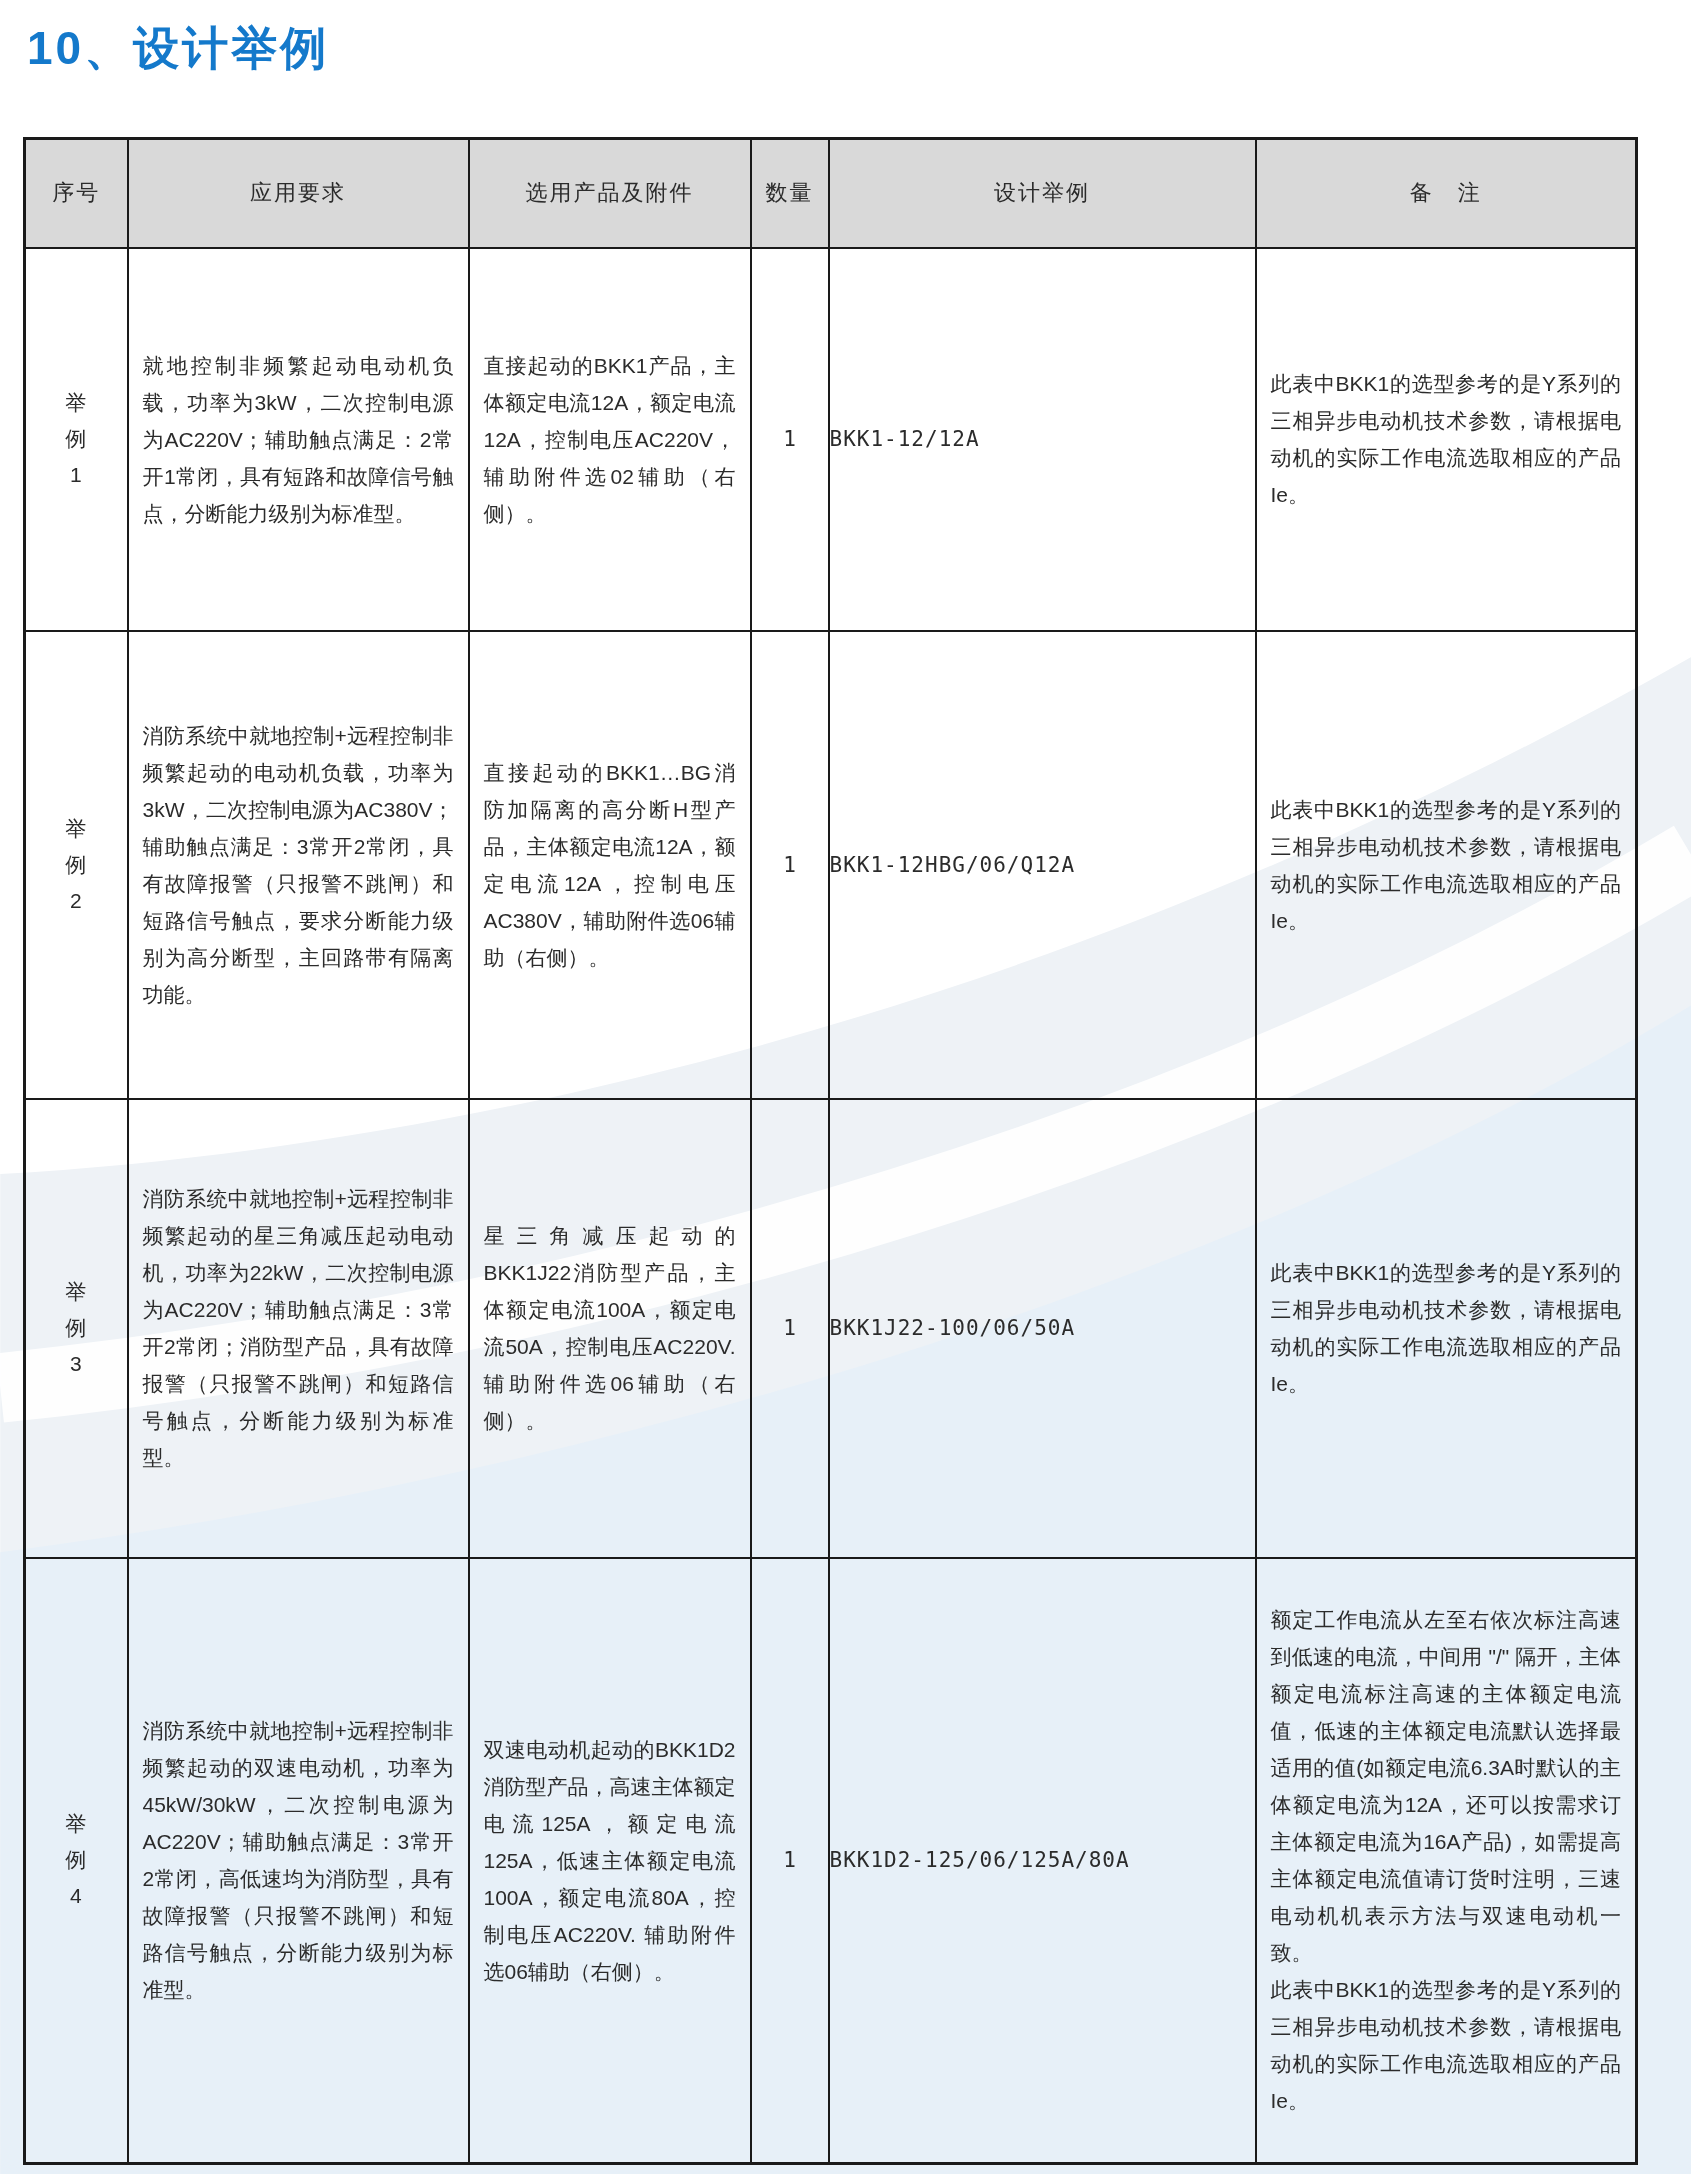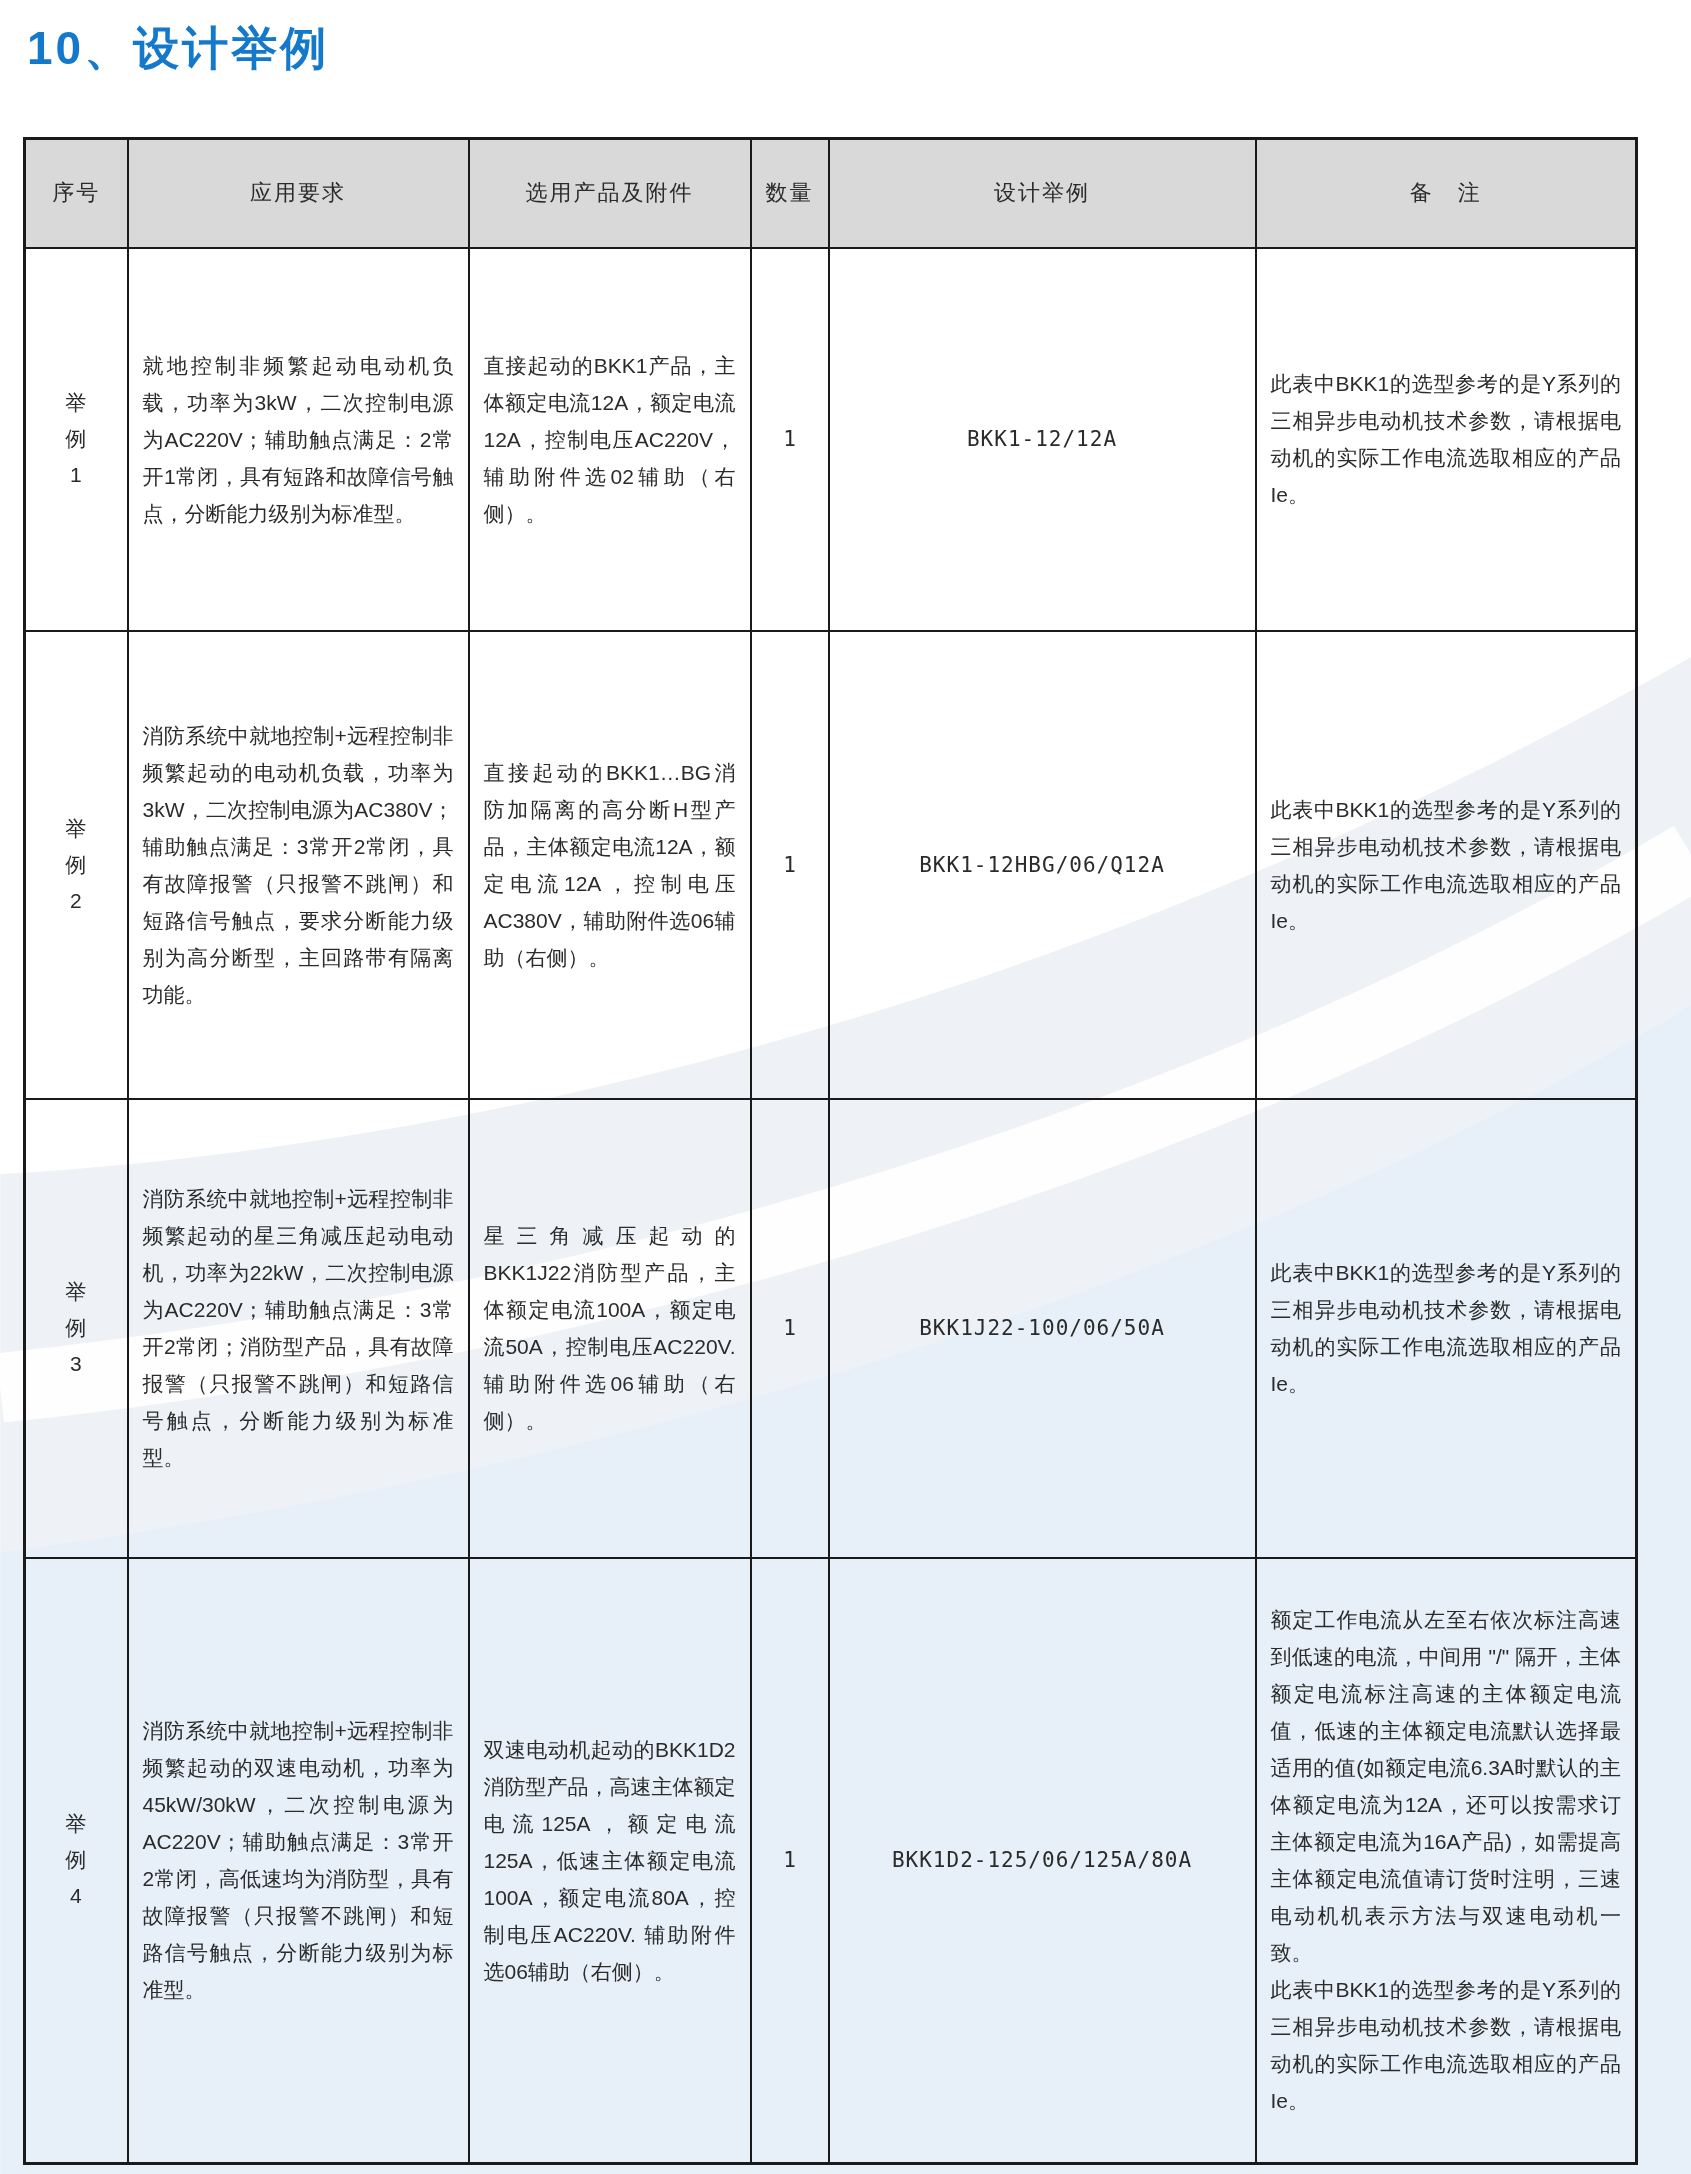--- a/index.html
+++ b/index.html
@@ -54,21 +54,21 @@
     letter-spacing:1px;
   }
   td.app,td.prod{
     padding:4px 14px;
     text-align:justify;
     text-justify:inter-ideograph;
     line-height:37px;
   }
   td.qty{text-align:center;font-family:"DejaVu Sans Mono",monospace;}
   td.model{
-    text-align:center;
+    text-align:left;
     font-family:"DejaVu Sans Mono",monospace;
     letter-spacing:1px;
   }
   td.remark{
     padding:20px 14px;
     text-align:justify;
     text-justify:inter-ideograph;
     line-height:37px;
     white-space:pre-line;
   }

